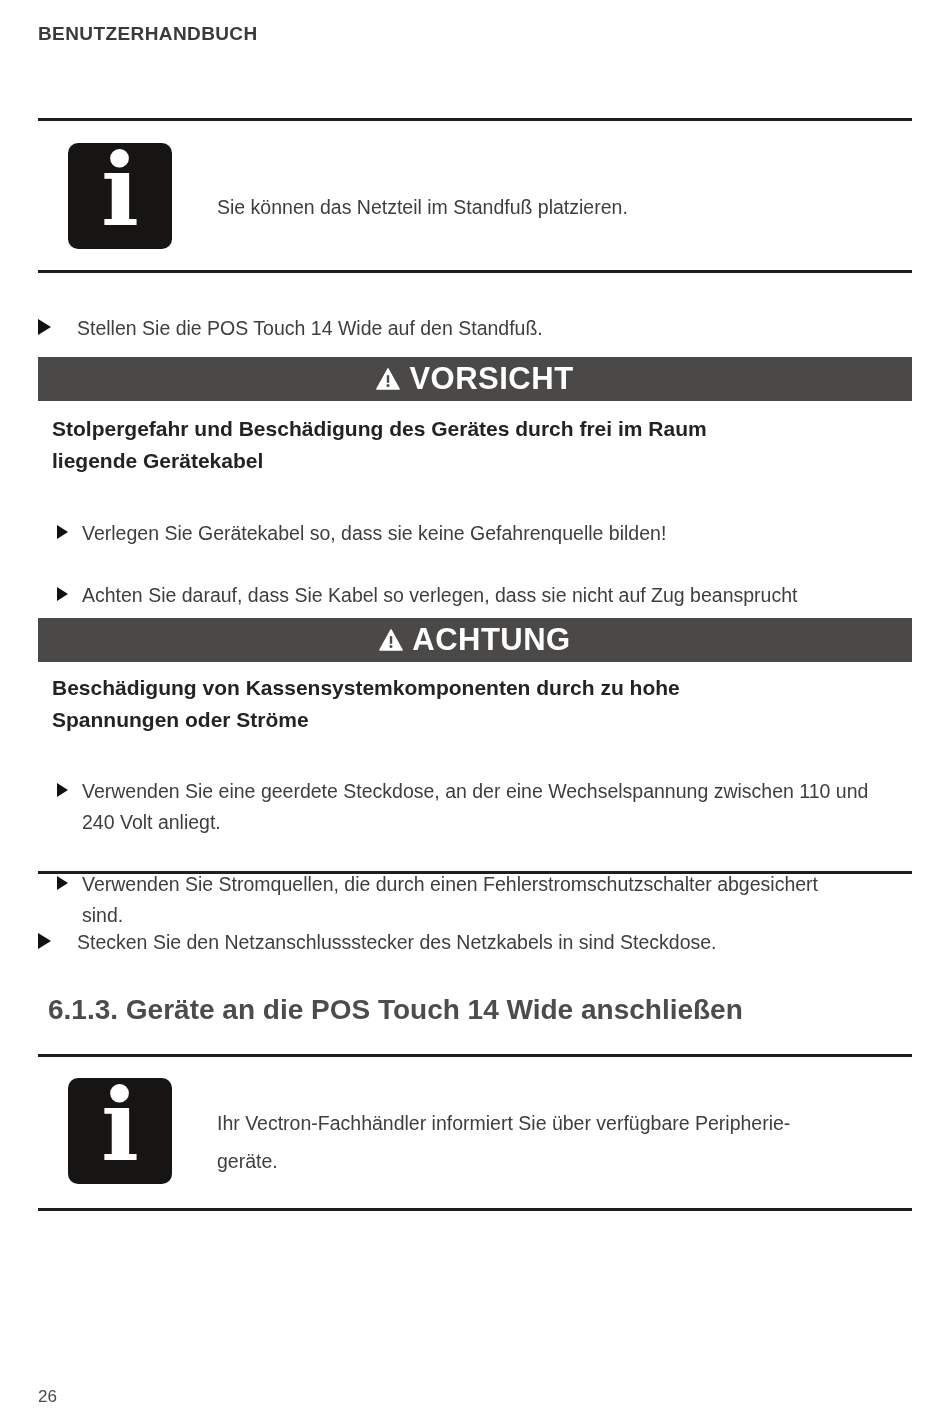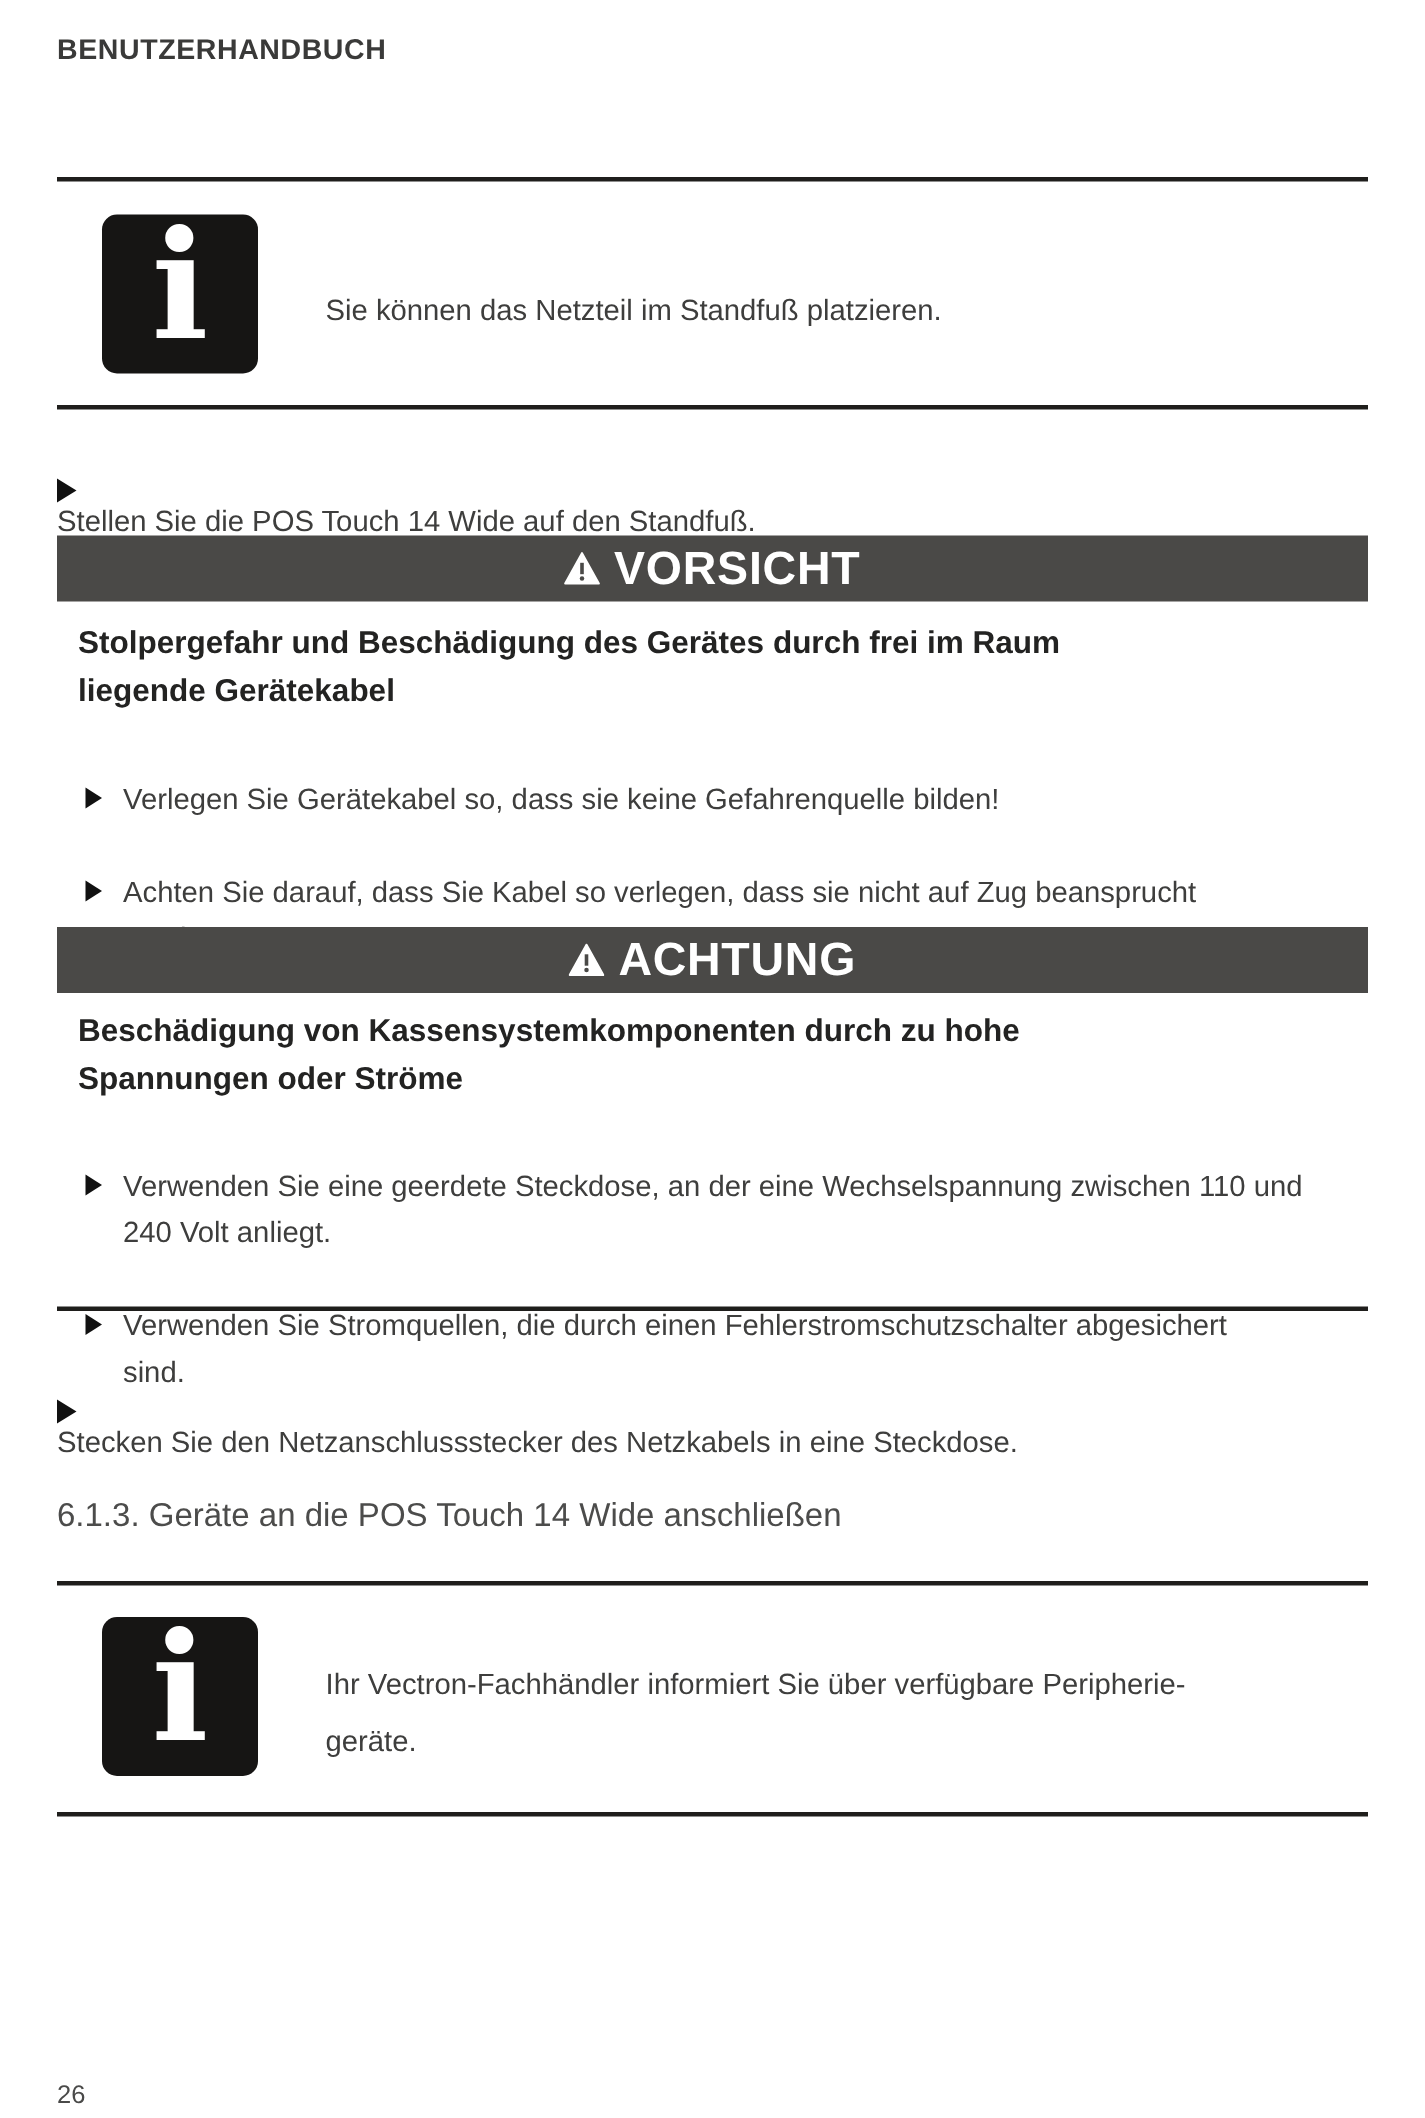--- a/index.html
+++ b/index.html
@@ -40,21 +40,21 @@
     font-weight:bold;font-size:100px;line-height:100px;
     color:var(--icon_glyph);
     transform:translateY(-6px);
   }
   .infotext{
     position:absolute;left:217px;right:60px;
     font-size:19.5px;line-height:38px;white-space:pre-line;
   }
 
   
-  .action{position:absolute;left:38px;right:38px;display:flex;align-items:flex-start;flex-direction:column;}
+  .action{position:absolute;left:38px;right:38px;display:flex;align-items:flex-start;}
   .tri{display:inline-block;width:0;height:0;border-style:solid;flex:none;}
   .tri-lg{border-width:8.5px 0 8.5px 13px;border-color:transparent transparent transparent #111;margin-top:4px;margin-right:26px;}
   .tri-sm{border-width:7.5px 0 7.5px 11px;border-color:transparent transparent transparent #111;margin-top:7px;margin-right:14px;}
   .atext{font-size:19.5px;line-height:26px;color:var(--text_body);}
 
   
   .banner{
     position:absolute;left:38px;right:38px;height:44px;
     background:var(--banner_bg);color:var(--banner_text);
     display:flex;align-items:center;justify-content:center;gap:9px;
@@ -63,22 +63,22 @@
   .wheading{
     position:absolute;left:52px;right:48px;
     font-size:21px;font-weight:bold;color:var(--text_heading);
     line-height:31.5px;white-space:pre-line;
   }
   .wbullets{position:absolute;left:57px;right:48px;}
   .wb{display:flex;align-items:flex-start;margin-top:31px;}
   .wtext{font-size:19.5px;line-height:31px;white-space:pre-line;color:var(--text_body);}
 
   .secheading{
-    position:absolute;left:38px;right:38px;
-    font-size:22px;font-weight:normal;color:var(--text_secheading);
+    position:absolute;left:48px;right:38px;
+    font-size:28px;font-weight:bold;color:var(--text_secheading);
     line-height:30px;
   }
   .pagenum{position:absolute;left:38px;font-size:17px;color:#4a4a49;}
 </style>
 </head>
 <body>
 
 <div class="page">
 
   <header class="abs" style="top:2px">
@@ -138,21 +138,21 @@
     <div class="wb">
       <span class="tri tri-sm"></span>
       <span class="wtext">Verwenden Sie Stromquellen, die durch einen Fehlerstromschutzschalter abgesichert
 sind.</span>
     </div>
   </div>
   <div class="abs rule" style="top:871px"></div>
 
   <div class="action" style="top:929px">
     <span class="tri tri-lg"></span>
-    <span class="atext">Stecken Sie den Netzanschlussstecker des Netzkabels in eine Steckdose.</span>
+    <span class="atext">Stecken Sie den Netzanschlussstecker des Netzkabels in sind Steckdose.</span>
   </div>
 
   <div class="secheading" style="top:995px">6.1.3. Geräte an die POS Touch 14 Wide anschließen</div>
 
   <div class="abs rule" style="top:1054px"></div>
   <div class="infoicon" style="top:1078px">
     <span class="iglyph">i</span>
   </div>
   <div class="infotext" style="top:1104px">Ihr Vectron-Fachhändler informiert Sie über verfügbare Peripherie-
 geräte.</div>

